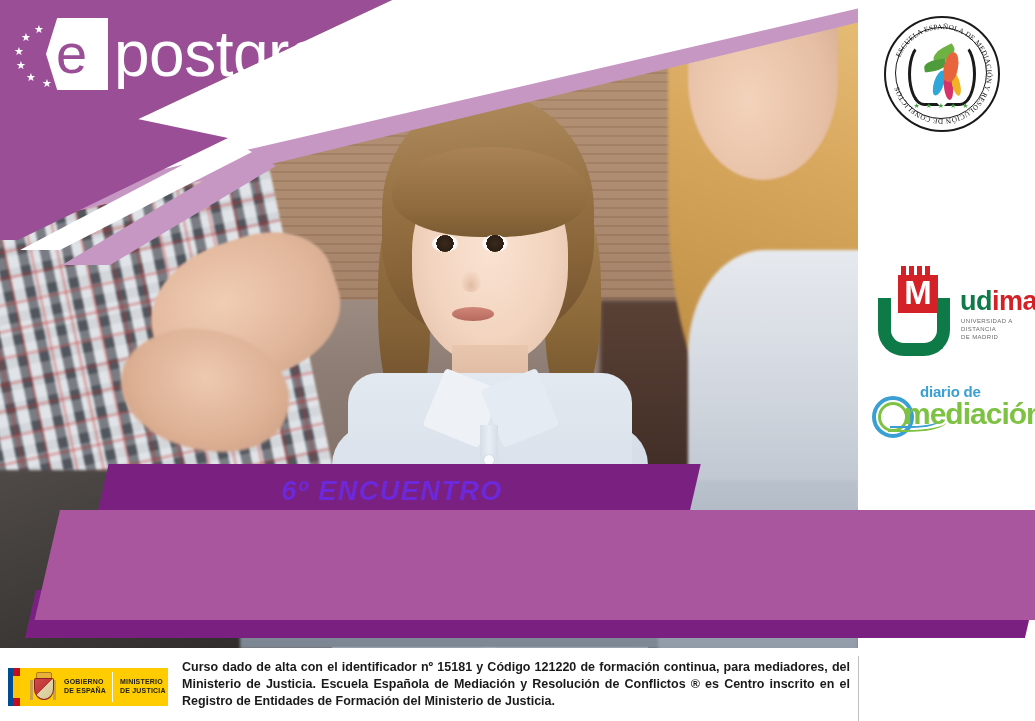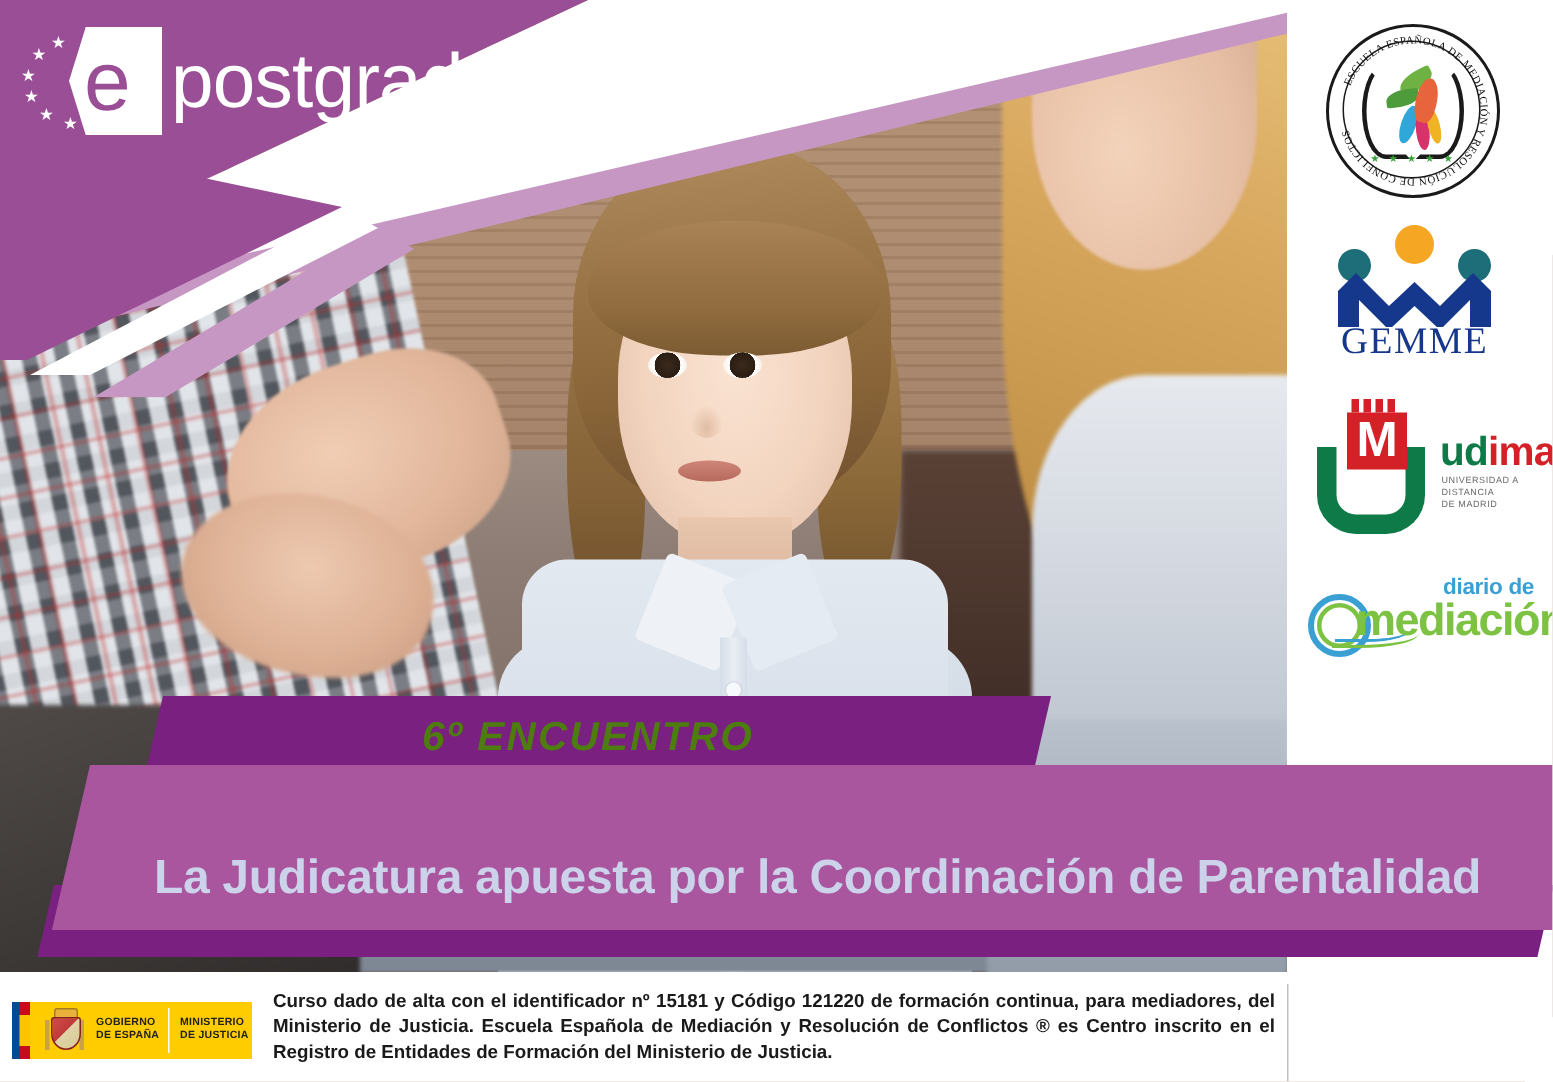--- a/index.html
+++ b/index.html
@@ -249,21 +249,21 @@
   }
   .ep-e{
     position:absolute; left:42px; top:12px;
     font-family:"Liberation Sans", sans-serif;
     font-size:56px; line-height:52px; font-weight:400;
     color:#9a4e96;
   }
   .ep-word{
     position:absolute; left:100px; top:7px;
     font-family:"Liberation Sans", sans-serif;
-    font-size:51px; line-height:62px; font-weight:300;
+    font-size:64px; line-height:62px; font-weight:300;
     color:#ffffff; letter-spacing:-0.5px;
   }
 
   
   .sidebar{
     position:absolute; left:858px; top:0; width:177px; height:648px;
     background:#ffffff;
   }
 
   
@@ -392,42 +392,42 @@
     border-bottom:2px solid #3aa0d4; border-radius:0 0 60% 0;
   }
   .dm-tail2{
     position:absolute; left:24px; top:40px; width:58px; height:12px;
     border-bottom:2px solid #7dc242; border-radius:0 0 70% 0;
   }
   .dm-top{
     position:absolute; left:56px; top:6px;
     font-family:"Liberation Sans", sans-serif;
     font-size:15px; line-height:16px; font-weight:700;
-    color:#3aa0d4; letter-spacing:-0.2px;margin-left:42px;
+    color:#3aa0d4; letter-spacing:-0.2px;
   }
   .dm-main{
     position:absolute; left:40px; top:20px;
     font-family:"Liberation Sans", sans-serif;
     font-size:30px; line-height:32px; font-weight:700;
     color:#7dc242; letter-spacing:-1px;
   }
 
   
   .band-small{
     position:absolute; left:96px; top:464px;
     width:592px; height:55px;
     background:#7a2080;
     transform:skewX(-13deg);
     transform-origin:bottom left;
   }
   .band-small-txt{
     position:absolute; left:96px; top:464px;
     width:592px; height:55px;
     display:flex; align-items:center; justify-content:center;
-    color:#4d7c0f;
+    color:#6d28d9;
     font-family:"Liberation Sans", sans-serif;
     font-style:italic; font-weight:700;
     font-size:27px; letter-spacing:1.5px;
   }
   .band-dark-foot{
     position:absolute; left:36px; top:590px;
     width:1000px; height:48px;
     background:#7a2080;
     transform:skewX(-13deg);
     transform-origin:top left;
@@ -609,29 +609,20 @@
       <div class="wreath-r"></div>
       <div class="leaf-g1"></div>
       <div class="leaf-g2"></div>
       <div class="bird-blue"></div>
       <div class="bird-pink"></div>
       <div class="bird-yel"></div>
       <div class="bird-body"></div>
       <div class="seal-stars">★ ★ ★ ★ ★</div>
     </div>
 
-    <div class="gemme">
-      <div class="gm-head-l"></div>
-      <div class="gm-head-c"></div>
-      <div class="gm-head-r"></div>
-      <svg class="gm-m" viewBox="0 0 110 38">
-        <path d="M4,38 L4,14 L16,2 L38,24 L55,8 L72,24 L94,2 L106,14 L106,38 L92,38 L92,20 L72,40 L55,24 L38,40 L18,20 L18,38 Z" fill="#16388c"></path>
-      </svg>
-      <div class="gm-label">GEMME</div>
-    </div>
 
     <div class="udima">
       <div class="ud-crown">
         <span style="left:0px"></span>
           <span style="left:8px"></span>
         <span style="left:16px"></span>
           <span style="left:24px"></span>
       </div>
       <div class="ud-u"></div>
       <div class="ud-m">M</div>
@@ -651,21 +642,20 @@
       <div class="dm-tail2"></div>
       <div class="dm-top">diario de</div>
       <div class="dm-main">mediación</div>
     </div>
   </div>
 
   <div class="band-dark-foot"></div>
   <div class="band-small"></div>
   <div class="band-small-txt">6º ENCUENTRO</div>
   <div class="band-big"></div>
-  <div class="title-2">La Judicatura apuesta por la Coordinación de Parentalidad</div>
 
   <div class="footer"></div>
   <div class="footer-div"></div>
 
   <div class="gov-logo">
     <div class="gov-flag">
       <div class="gov-flag-blue"></div>
     </div>
     <div class="gov-shield">
       <div class="shield-pillar-l"></div>

